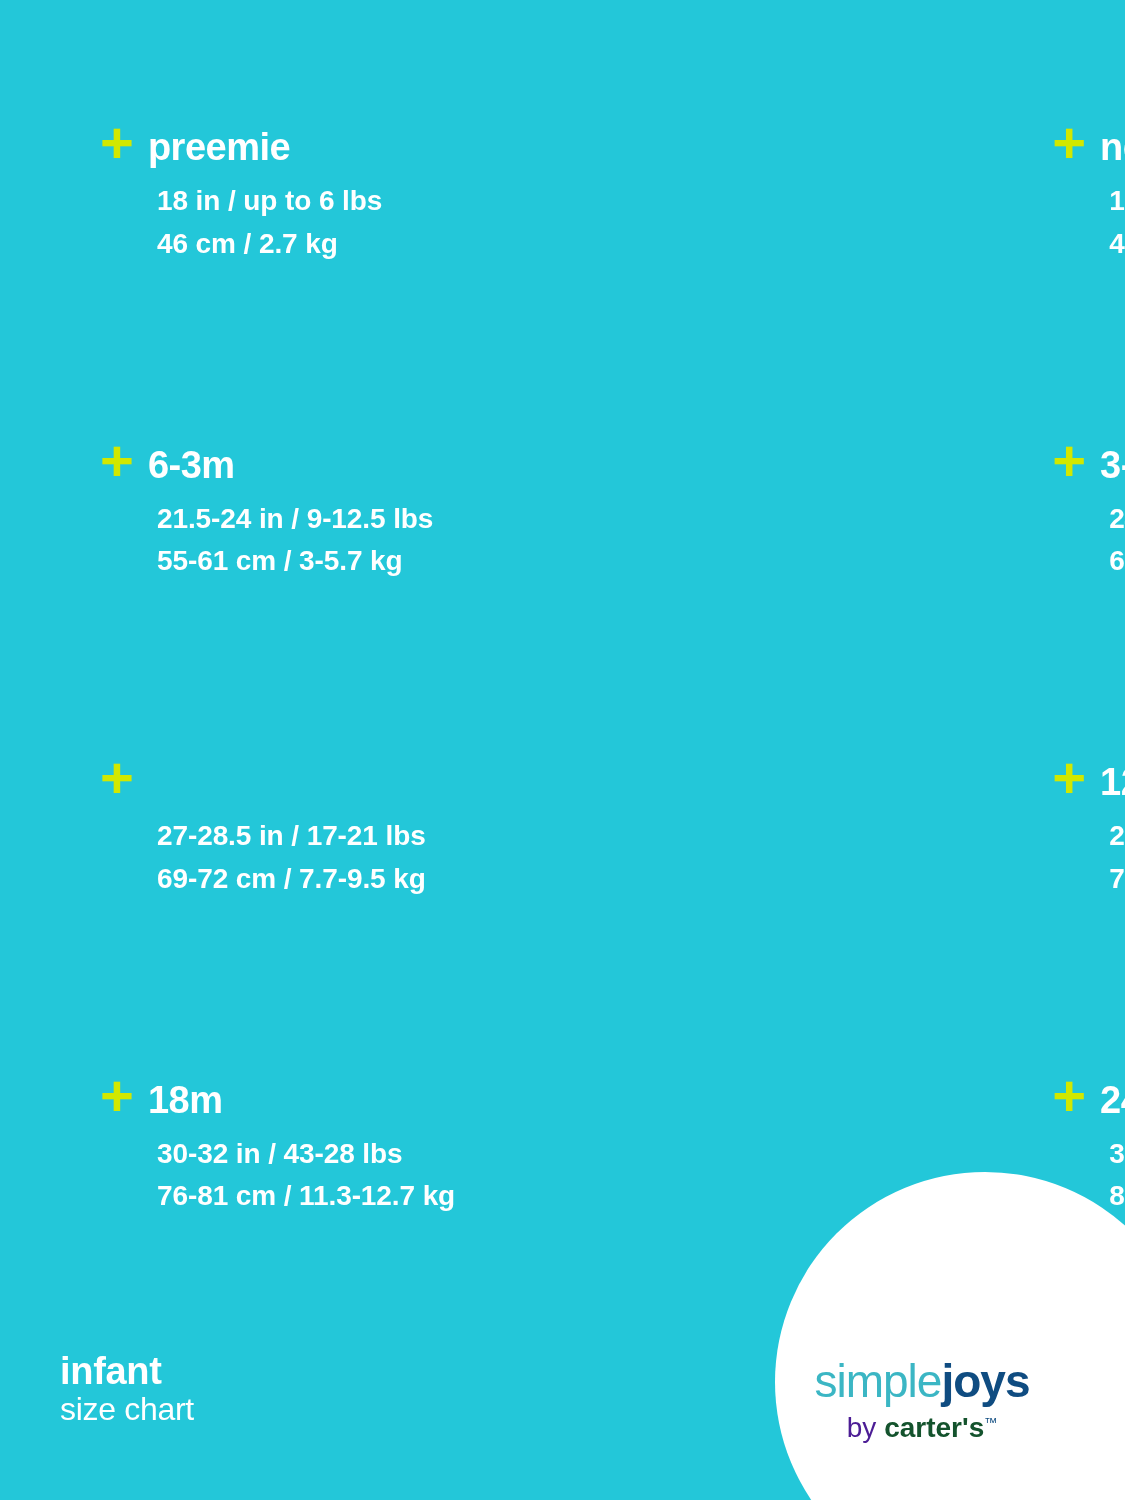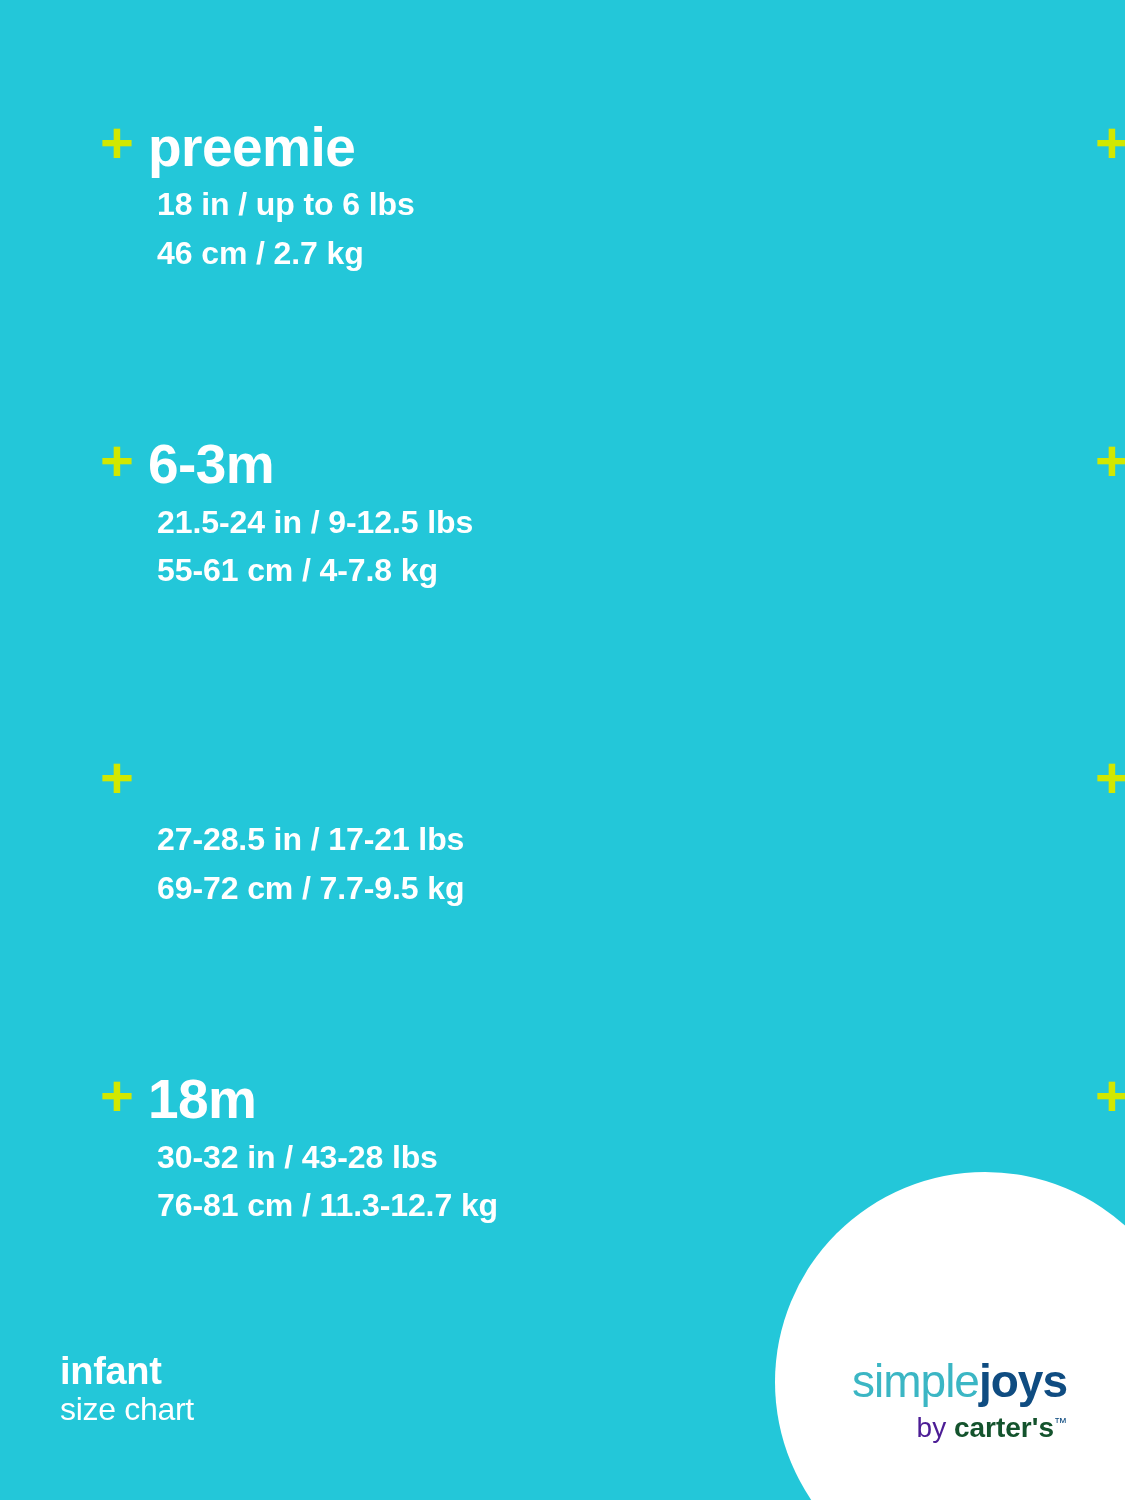--- a/index.html
+++ b/index.html
@@ -51,28 +51,28 @@
     color: #D2E800;
     font-size: 58px;
     font-weight: bold;
     line-height: 1;
     margin-right: 14px;
     position: relative;
     top: -4px;
   }
   .size-label {
     color: #FFFFFF;
-    font-size: 55px;
+    font-size: 38px;
     font-weight: bold;
     line-height: 1;
     letter-spacing: -0.5px;
   }
   .line {
     color: #FFFFFF;
-    font-size: 32px;
+    font-size: 28px;
     font-weight: bold;
     line-height: 1.52;
     margin-left: 57px;
     letter-spacing: -0.1px;
     white-space: nowrap;
   }
 
   
   .footer-title {
     position: absolute;
@@ -100,21 +100,21 @@
     bottom: -92px;
     width: 420px;
     height: 420px;
     background: #FFFFFF;
     border-radius: 50%;
   }
   .logo-inner {
     position: absolute;
     right: 58px;
     bottom: 58px;
-    text-align: right;
+    text-align: center;
     width: 290px;
   }
   .logo-line1 {
     font-size: 46px;
     line-height: 1;
     letter-spacing: -1px;
     white-space: nowrap;
   }
   .logo-simple {
     color: #3BB6C4;
@@ -168,21 +168,21 @@
       <div class="line">18-21.5 in / 6-9 lbs</div>
       <div class="line">46-55 cm / 2.7-4 kg</div>
     </div>
 
     <div class="cell">
       <div class="size-head">
         <span class="plus">+</span>
         <span class="size-label">6-3m</span>
       </div>
       <div class="line">21.5-24 in / 9-12.5 lbs</div>
-      <div class="line">55-61 cm / 4-7.8 kg</div>
+      <div class="line">55-61 cm / 3-5.7 kg</div>
     </div>
 
     <div class="cell col2">
       <div class="size-head">
         <span class="plus">+</span>
         <span class="size-label">3-6m</span>
       </div>
       <div class="line">24-27 in / 12.5-17 lbs</div>
       <div class="line">61-69 cm / 5.7-7.7 kg</div>
     </div>

